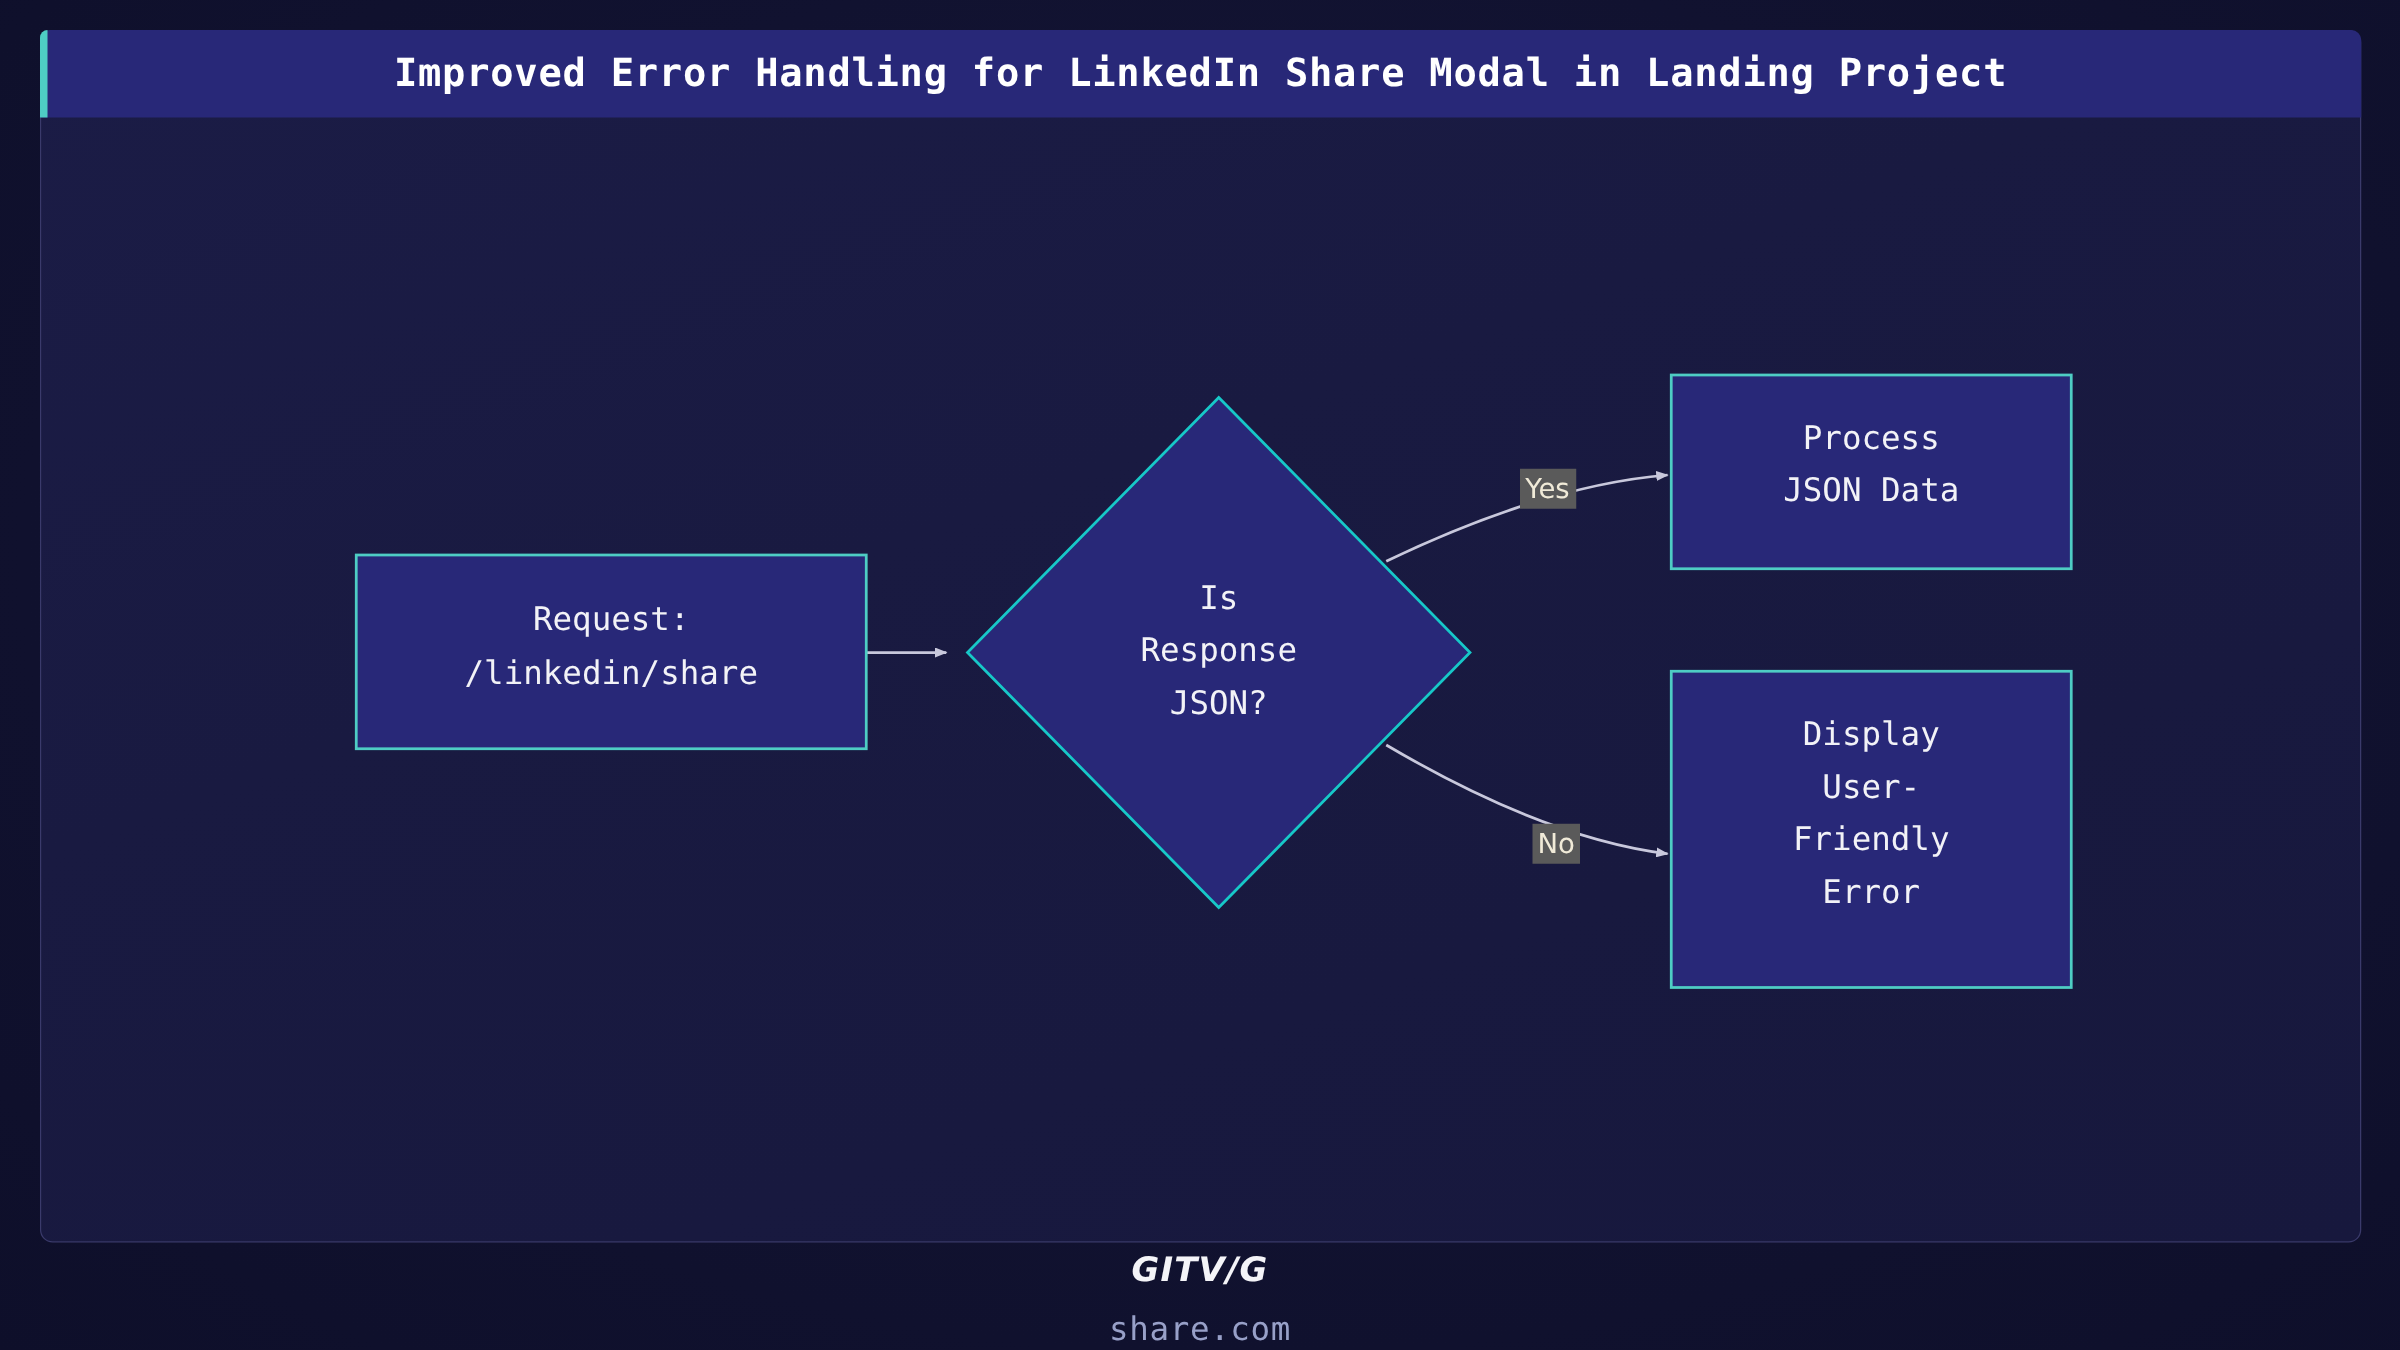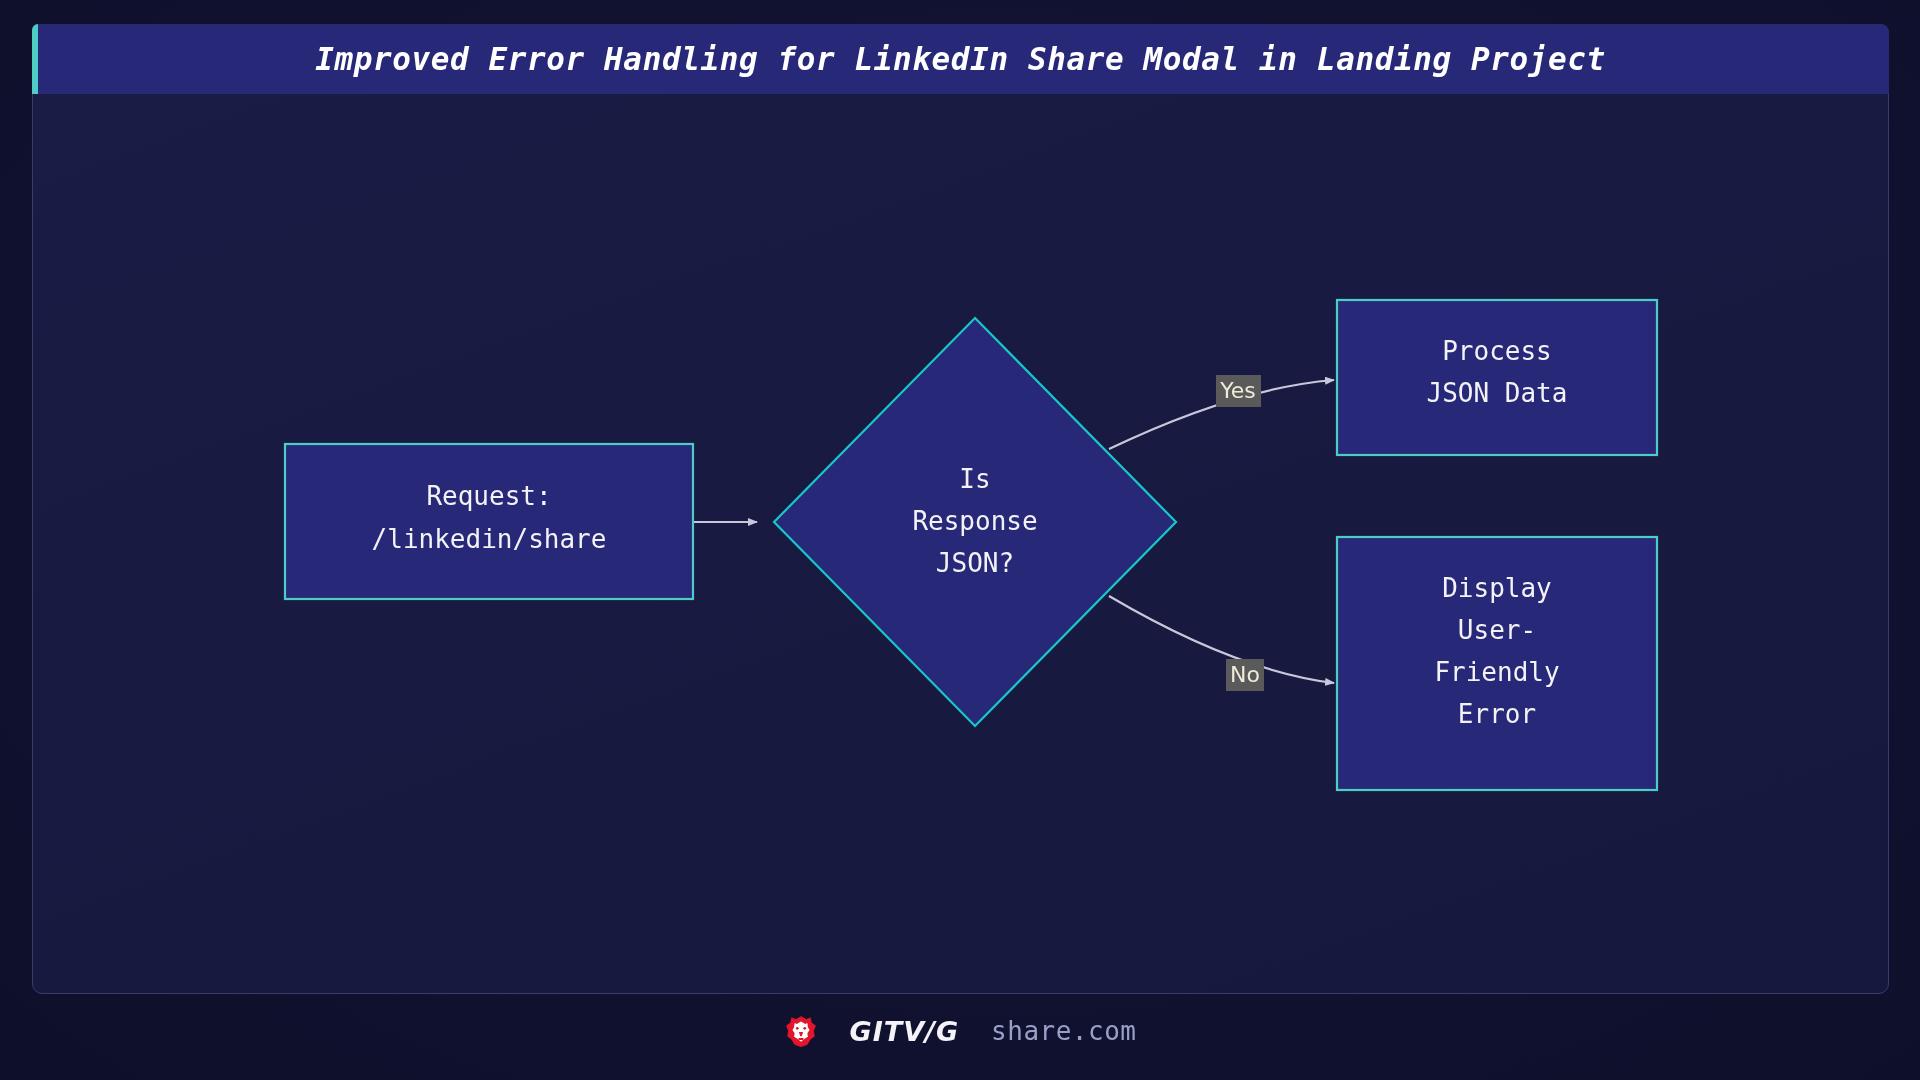--- a/index.html
+++ b/index.html
@@ -61,21 +61,20 @@
     border-radius: 8px 0 0 0;
   }
   #header-title {
     color: #ffffff;
     font-family: "DejaVu Sans Mono", monospace;
     font-weight: bold;
     font-size: 31px;
     letter-spacing: 0.6px;
     white-space: nowrap;
     text-align: center;
-    font-style: italic;
   }
 
   
   #diagram {
     position: absolute;
     left: 32px;
     top: 94px;
     width: 1857px;
     height: 900px;
   }
@@ -116,21 +115,22 @@
   
   #footer {
     position: absolute;
     left: 0;
     top: 1002px;
     width: 1920px;
     height: 58px;
     display: flex;
     align-items: center;
     justify-content: center;
-    gap: 32px;
+    gap: 17px;
+    flex-direction: column;
   }
   #footer-logo-icon {
     width: 34px;
     height: 34px;
     display: block;
   }
   #footer-brand {
     color: #f4f4f8;
     font-family: "DejaVu Sans", sans-serif;
     font-weight: bold;

